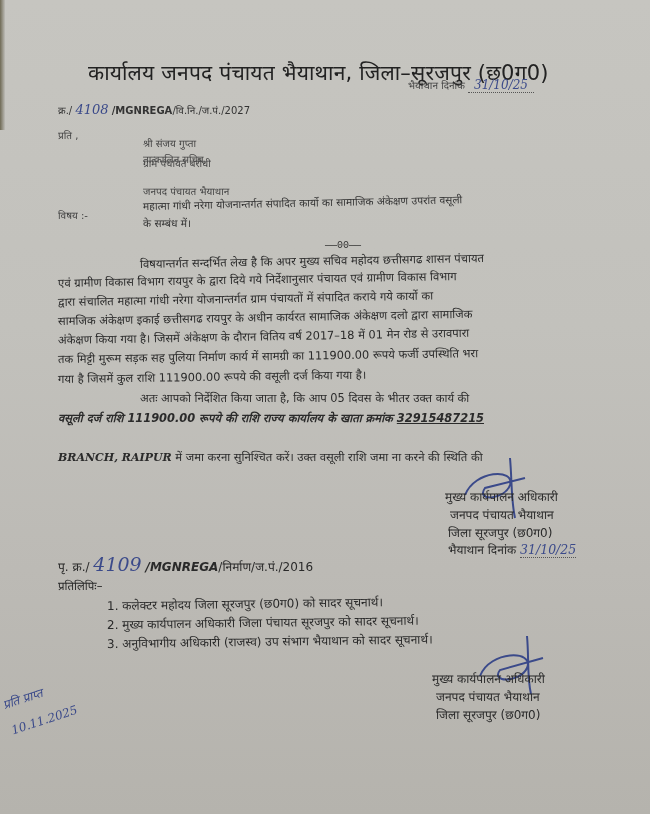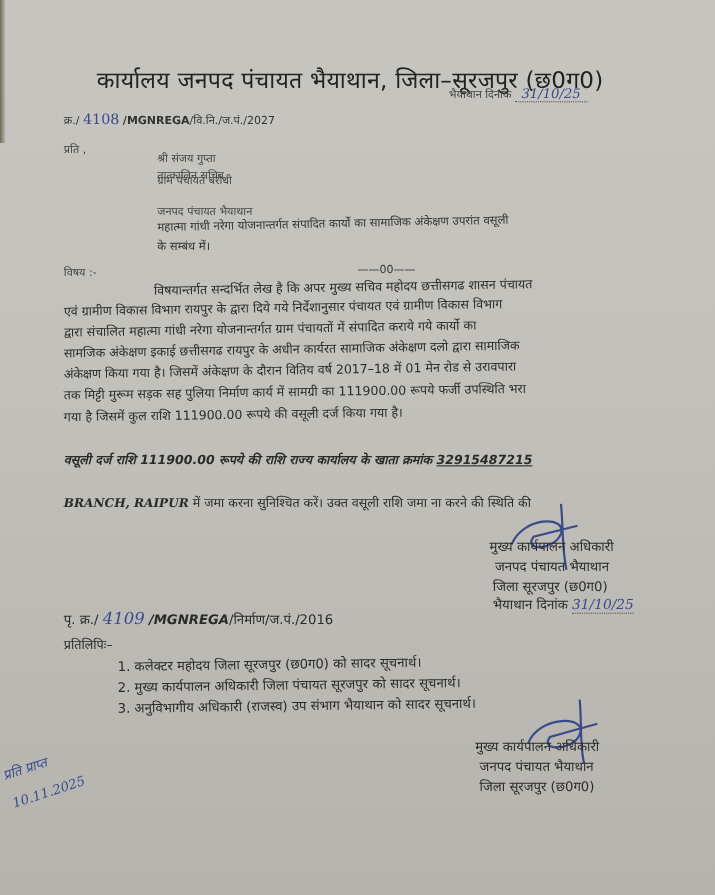--- a/index.html
+++ b/index.html
@@ -16,37 +16,37 @@
     }
     .edge {
       position: absolute; left: 0; top: 0; width: 5px; height: 130px;
       background: linear-gradient(90deg, #6f6a55, #bdbcb7);
     }
     .abs { position: absolute; white-space: nowrap; }
     .title { left: 88px; top: 58px; font-size: 21px; color: #222; letter-spacing: 0.2px; }
     .small { font-size: 10px; color: #444; }
     .hand { font-family: "DejaVu Serif", serif; font-style: italic; color: #3b4a8a; }
     .ref { left: 58px; top: 102px; font-size: 10px; color: #333; }
-    .ref .num { font-size: 13px; color: #3b4a8a; font-family: "DejaVu Serif", serif; }
+    .ref .num { font-size: 13px; color: #3b4a8a; font-style: italic; font-family: "DejaVu Serif", serif; }
     .ref .mg { font-weight: bold; }
     .datetop { left: 408px; top: 78px; }
     .datetop .val { font-size: 12px; border-bottom: 1px dotted #555; padding: 0 6px; }
     .to-label { left: 58px; top: 128px; font-size: 10px; color: #444; text-align: right; }
     .addr { left: 143px; font-size: 10px; color: #444; }
-    .subj-label { left: 58px; top: 208px; font-size: 10px; color: #444; margin-top: 32px; }
+    .subj-label { left: 58px; top: 208px; font-size: 10px; color: #444; }
     .subj { left: 143px; font-size: 10.5px; color: #333; }
-    .divider { left: 325px; top: 240px; font-size: 10px; color: #333; }
+    .divider { left: 325px; top: 240px; font-size: 10px; color: #333; font-family: Liberation Mono, monospace; }
     .para { font-size: 11.4px; color: #2b2b2b; }
     .bold { font-weight: bold; font-style: italic; }
     .u { text-decoration: underline; }
     .eng { font-family: "DejaVu Serif", serif; font-size: 11px; }
     .sig { font-size: 12px; color: #2b2b2b; }
     .sigdate { font-size: 12.5px; }
     .copy-ref { left: 58px; top: 553px; font-size: 12px; }
-    .copy-ref .num { font-size: 15px; color: #3b4a8a; font-family: "DejaVu Serif", serif; font-style: italic; }
+    .copy-ref .num { font-size: 19px; color: #3b4a8a; font-family: "DejaVu Serif", serif; font-style: italic; }
     .copy-label { left: 58px; top: 578px; font-size: 11.5px; }
     .copy-item { left: 107px; font-size: 12px; }
     .scribble { position: absolute; }
     .note1 { left: 2px; top: 690px; font-size: 12px; transform: rotate(-18deg); }
     .note2 { left: 10px; top: 713px; font-size: 12px; transform: rotate(-18deg); }
   </style>
 </head>
 <body>
 
 <div class="page">
@@ -78,20 +78,21 @@
   <div class="abs divider">——00——</div>
 
   <div class="abs para" style="left:140px; top:256px; transform:rotate(-1deg); transform-origin:left;">विषयान्तर्गत सन्दर्भित लेख है कि अपर मुख्य सचिव महोदय छत्तीसगढ शासन पंचायत</div>
   <div class="abs para" style="left:58px; top:275px; transform:rotate(-1deg); transform-origin:left;">एवं ग्रामीण विकास विभाग रायपुर के द्वारा दिये गये निर्देशानुसार पंचायत एवं ग्रामीण विकास विभाग</div>
   <div class="abs para" style="left:58px; top:294px; transform:rotate(-1deg); transform-origin:left;">द्वारा संचालित महात्मा गांधी नरेगा योजनान्तर्गत ग्राम पंचायतों में संपादित कराये गये कार्यो का</div>
   <div class="abs para" style="left:58px; top:313px; transform:rotate(-1deg); transform-origin:left;">सामजिक अंकेक्षण इकाई छत्तीसगढ रायपुर के अधीन कार्यरत सामाजिक अंकेक्षण दलो द्वारा सामाजिक</div>
   <div class="abs para" style="left:58px; top:332px; transform:rotate(-1deg); transform-origin:left;">अंकेक्षण किया गया है। जिसमें अंकेक्षण के दौरान वितिय वर्ष 2017–18 में 01 मेन रोड से उरावपारा</div>
   <div class="abs para" style="left:58px; top:351px; transform:rotate(-0.8deg); transform-origin:left;">तक मिट्टी मुरूम सड़क सह पुलिया निर्माण कार्य में सामग्री का 111900.00 रूपये फर्जी उपस्थिति भरा</div>
   <div class="abs para" style="left:58px; top:371px; transform:rotate(-0.8deg); transform-origin:left;">गया है जिसमें कुल राशि 111900.00 रूपये की वसूली दर्ज किया गया है।</div>
 
+  <div class="abs para" style="left:140px; top:390px;">अतः आपको निर्देशित किया जाता है, कि आप 05 दिवस के भीतर उक्त कार्य की</div>
 
   <div class="abs para bold" style="left:58px; top:410px;">
     <span>वसूली दर्ज राशि 111900.00 रूपये की राशि राज्य कार्यालय के खाता क्रमांक </span><span class="u">32915487215</span>
   </div>
 
 
   <div class="abs para" style="left:58px; top:449px;text-align:center;">
     <span class="eng bold">BRANCH, RAIPUR</span><span> में जमा करना सुनिश्चित करें। उक्त वसूली राशि जमा ना करने की स्थिति की</span>
   </div>
 

